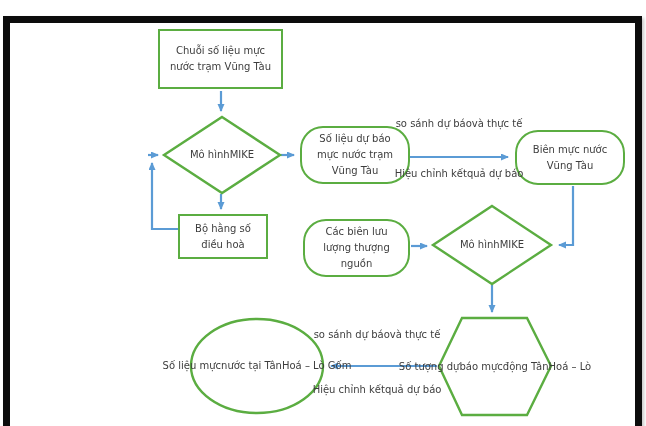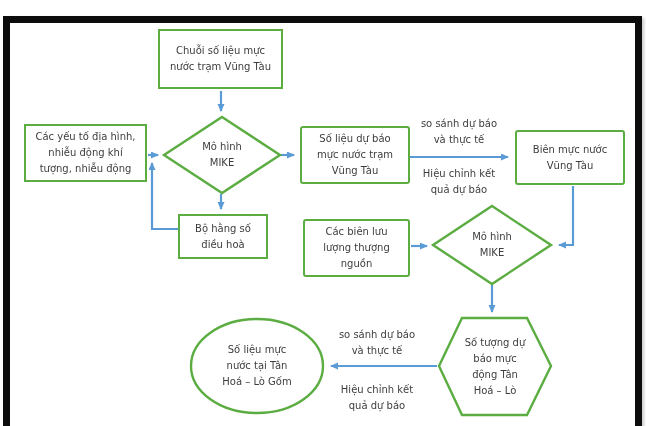--- a/index.html
+++ b/index.html
@@ -11,23 +11,23 @@
   #frame{
     position:absolute;left:3px;top:4px;width:639px;height:417px;
     box-sizing:border-box;border:7px solid #0c0c0c;background:#fff;
     box-shadow:2px 2px 3px #c9c9c9;z-index:0;
   }
   svg.layer{position:absolute;left:0;top:0;z-index:1;}
   .node{
     position:absolute;box-sizing:border-box;border:2px solid #5BAD41;background:#fff;
     display:flex;flex-direction:column;justify-content:center;align-items:center;z-index:2;
   }
-  .rounded{border-radius:3px;}
+  .rounded{border-radius:23px;}
   .overlay,.lbl{
-    position:absolute;display:flex;flex-direction:column;justify-content:center;
+    position:absolute;display:flex;flex-direction:row;justify-content:center;
     align-items:center;z-index:3;pointer-events:none;
   }
   .ln{
     white-space:nowrap;font-size:10px;line-height:16px;color:#3d3d3d;text-align:center;
   }
 </style>
 </head>
 <body>
 
 <div id="stage">
@@ -59,25 +59,20 @@
       <polygon points="462,306 527,306 551,354 527,403 462,403 439,354"></polygon>
       <ellipse cx="257" cy="354" rx="66" ry="47"></ellipse>
     </g>
   </svg>
 
   <div class="node" style="left:158px;top:17px;width:125px;height:60px">
     <div class="ln">Chuỗi số liệu mực</div>
     <div class="ln">nước trạm Vũng Tàu</div>
   </div>
 
-  <div class="node" style="left:24px;top:112px;width:123px;height:58px">
-    <div class="ln">Các yếu tố địa hình,</div>
-    <div class="ln">nhiễu động khí</div>
-    <div class="ln">tượng, nhiễu động</div>
-  </div>
 
   <div class="node rounded" style="left:300px;top:114px;width:110px;height:58px">
     <div class="ln">Số liệu dự báo</div>
     <div class="ln">mực nước trạm</div>
     <div class="ln">Vũng Tàu</div>
   </div>
 
   <div class="node rounded" style="left:515px;top:118px;width:110px;height:55px">
     <div class="ln">Biên mực nước</div>
     <div class="ln">Vũng Tàu</div>

